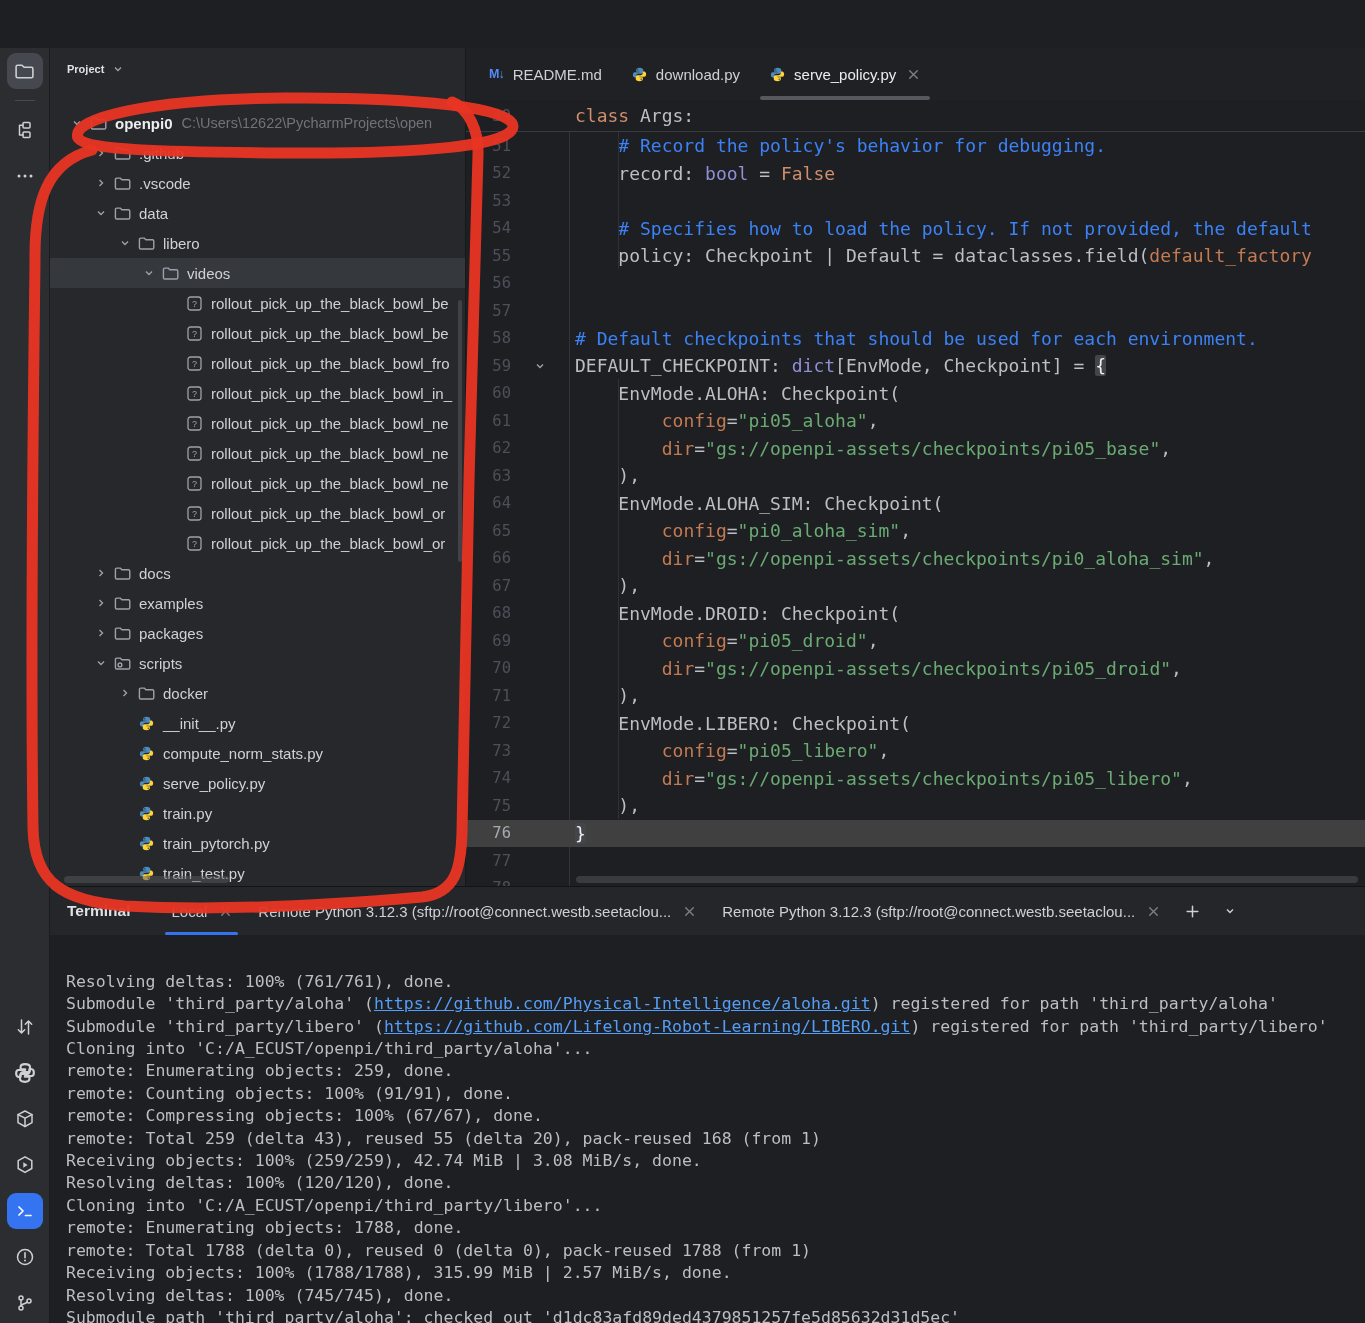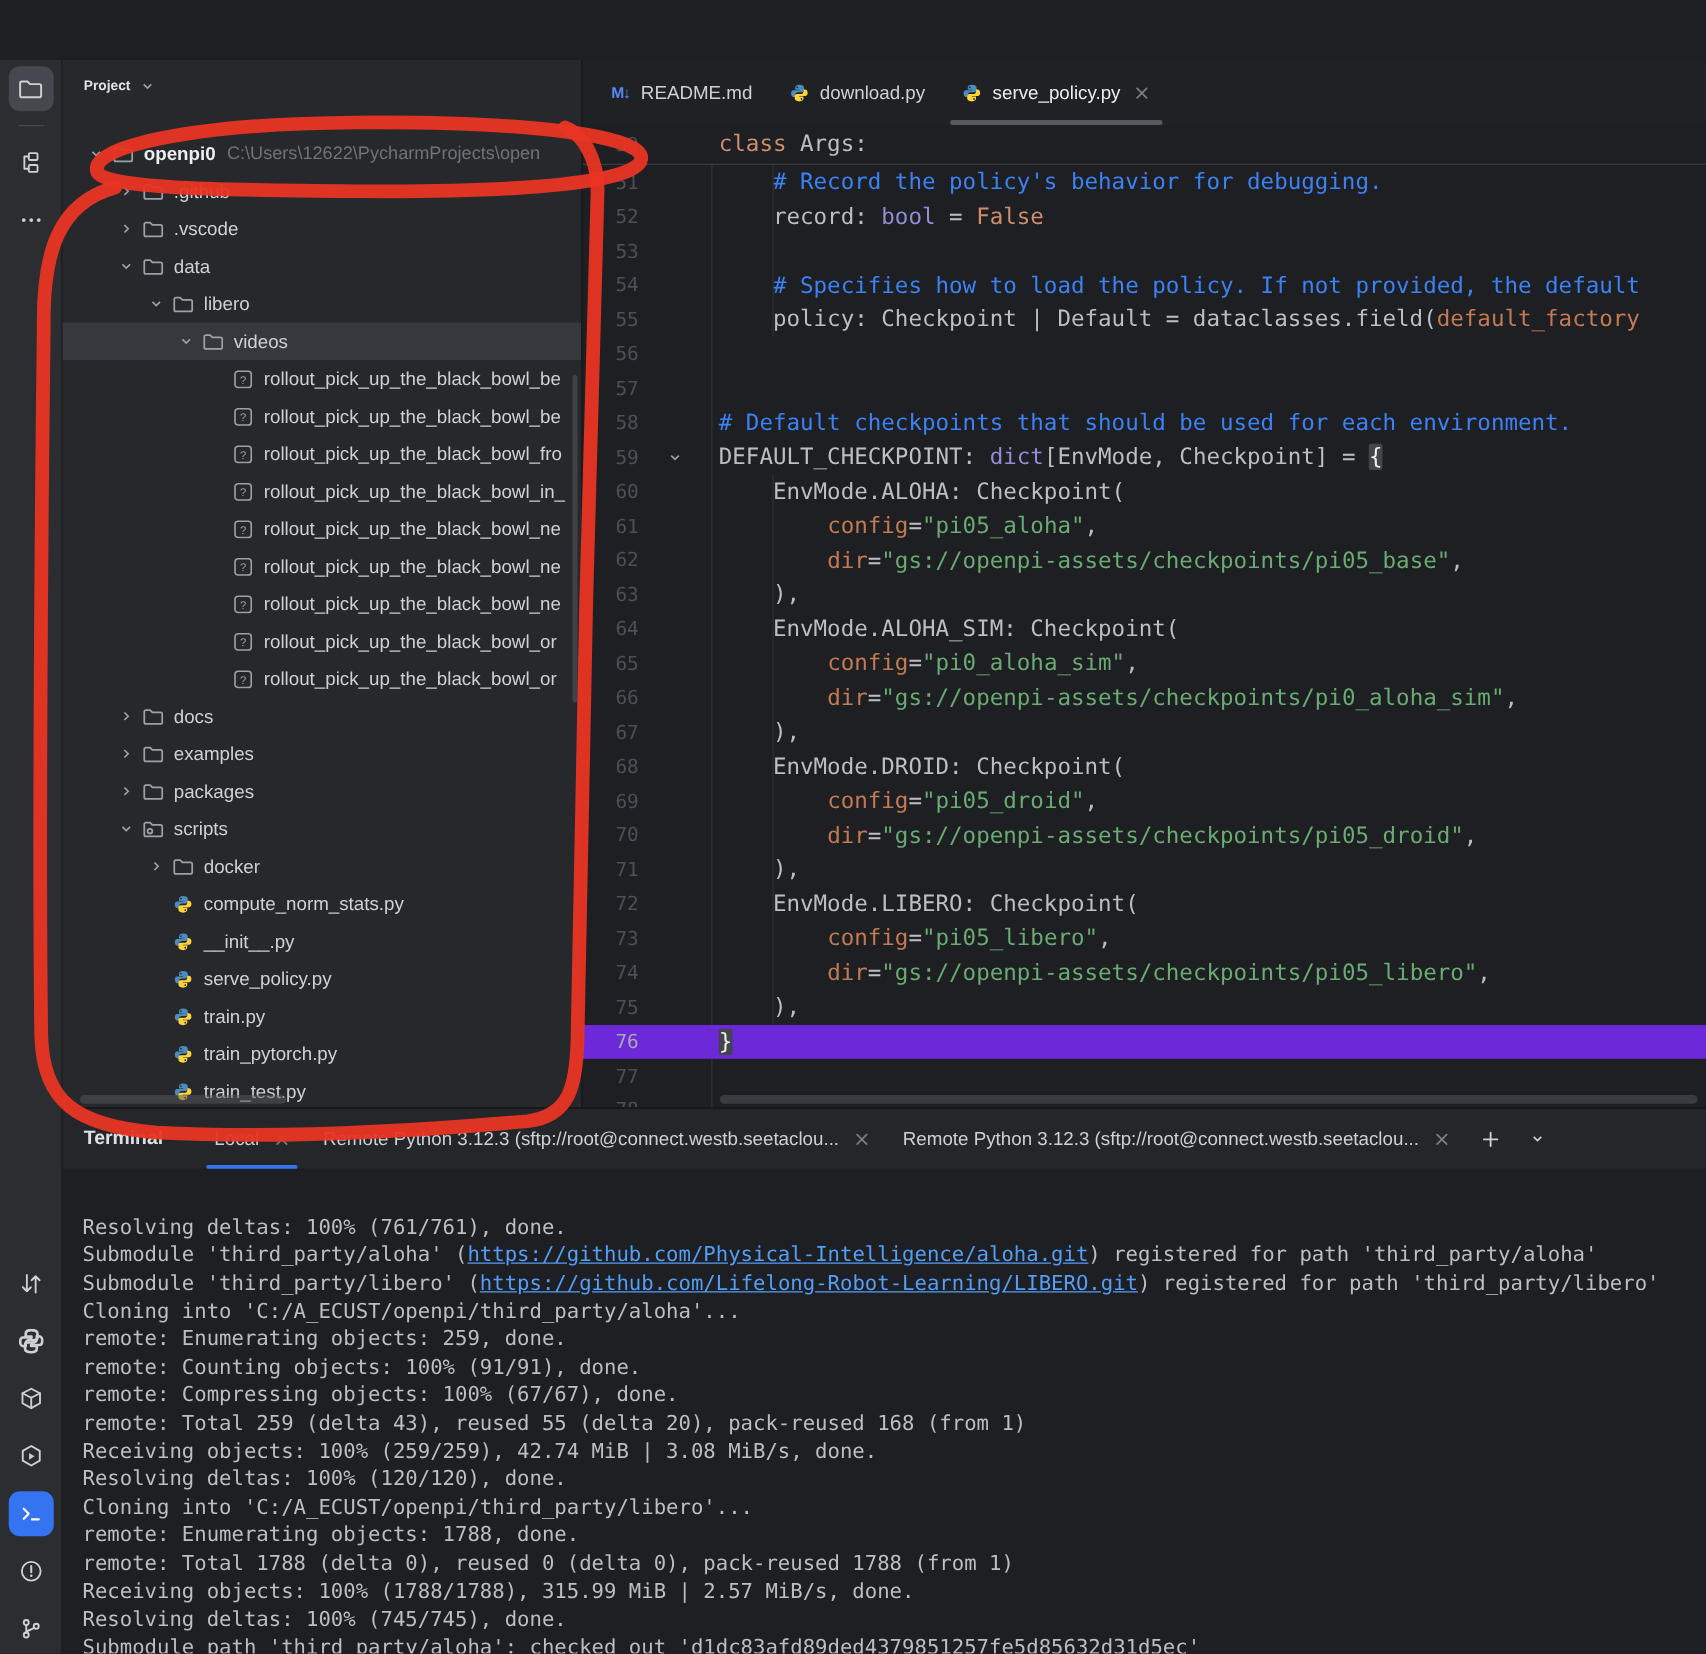--- a/index.html
+++ b/index.html
@@ -47,21 +47,21 @@
   .tab{display:flex;align-items:center;gap:9px;padding:0 15px;font-size:15px;color:#CED0D6;position:relative;cursor:default;}
   .tab.active{color:#ECEDEF;}
   .tab.active::after{content:'';position:absolute;left:5px;right:5px;bottom:0;height:4px;border-radius:2px;background:#55585E;}
   .md-icon{color:#548AF7;font-weight:bold;font-size:12.5px;letter-spacing:-1px;}
   .tab-close{color:#7A7E85;display:flex;margin-left:2px;}
   .code{position:absolute;top:52px;left:0;right:0;bottom:0;font-family:"DejaVu Sans Mono",monospace;font-size:18px;overflow:hidden;}
   .gutter-line{position:absolute;left:103px;top:0;bottom:0;width:1px;background:#313438;}
   .sticky{height:31px;display:flex;align-items:center;border-bottom:1px solid #393B40;position:relative;background:#1E1F22;white-space:pre;}
   .lines{position:absolute;top:32px;left:0;right:0;bottom:0;}
   .cl{height:27.5px;display:flex;align-items:center;white-space:pre;}
-  .cl.current{background:#6d28d9;}
+  .cl.current{background:#404040;}
   .ln{width:45px;flex:none;text-align:right;color:#4B5059;font-size:15.5px;}
   .cl.current .ln{color:#A8AAB0;}
   .fold{width:58px;flex:none;display:flex;justify-content:center;color:#9DA0A8;}
   .ct{padding-left:6px;}
   .tk-w{color:#BCBEC4}.tk-k{color:#CF8E6D}.tk-s{color:#6AAB73}.tk-c{color:#3b82f6}
   .tk-b{color:#8F8FD6}.tk-a{color:#C47A52}
   .tk-x{color:#ECEDEF;background:#43454A;border-radius:2px;}
   .iguide{position:absolute;width:1px;background:#2F3135;left:152px;}
   .escroll{position:absolute;bottom:3px;left:110px;right:7px;height:7px;border-radius:4px;background:#55585E;opacity:.5;}
   
@@ -465,31 +465,31 @@
           <span class="tlabel">docker</span>
         </div>
         <div class="tree-row" style="padding-left: 64px;">
           <span class="chev"></span>
           <span class="ticon">
             <svg width="15" height="15" viewBox="0 0 14 14">
               <path fill="#4B8BBE" d="M7 .8c-2.1 0-3.1.9-3.1 2.1v1.5h3.2v.5H2.4C1.1 4.9.8 6.4.8 7.4s.6 2.4 1.9 2.4h1.2V8.3c0-1.2 1-2 2.2-2h2.8c1 0 1.6-.7 1.6-1.6V2.9C10.5 1.7 9.2.8 7 .8zM5.4 2a.65.65 0 110 1.3.65.65 0 010-1.3z"></path>
               <path fill="#FFD43B" d="M7 13.2c2.1 0 3.1-.9 3.1-2.1V9.6H6.9v-.5h4.7c1.3 0 1.6-1.5 1.6-2.5s-.6-2.4-1.9-2.4h-1.2v1.5c0 1.2-1 2-2.2 2H5.1c-1 0-1.6.7-1.6 1.6v1.8c0 1.2 1.3 2.1 3.5 2.1zM8.6 12a.65.65 0 110-1.3.65.65 0 010 1.3z"></path>
             </svg>
           </span>
+          <span class="tlabel">__init__.py</span>
+        </div>
+        <div class="tree-row" style="padding-left: 64px;">
+          <span class="chev"></span>
+          <span class="ticon">
+            <svg width="15" height="15" viewBox="0 0 14 14">
+              <path fill="#4B8BBE" d="M7 .8c-2.1 0-3.1.9-3.1 2.1v1.5h3.2v.5H2.4C1.1 4.9.8 6.4.8 7.4s.6 2.4 1.9 2.4h1.2V8.3c0-1.2 1-2 2.2-2h2.8c1 0 1.6-.7 1.6-1.6V2.9C10.5 1.7 9.2.8 7 .8zM5.4 2a.65.65 0 110 1.3.65.65 0 010-1.3z"></path>
+              <path fill="#FFD43B" d="M7 13.2c2.1 0 3.1-.9 3.1-2.1V9.6H6.9v-.5h4.7c1.3 0 1.6-1.5 1.6-2.5s-.6-2.4-1.9-2.4h-1.2v1.5c0 1.2-1 2-2.2 2H5.1c-1 0-1.6.7-1.6 1.6v1.8c0 1.2 1.3 2.1 3.5 2.1zM8.6 12a.65.65 0 110-1.3.65.65 0 010 1.3z"></path>
+            </svg>
+          </span>
           <span class="tlabel">compute_norm_stats.py</span>
-        </div>
-        <div class="tree-row" style="padding-left: 64px;">
-          <span class="chev"></span>
-          <span class="ticon">
-            <svg width="15" height="15" viewBox="0 0 14 14">
-              <path fill="#4B8BBE" d="M7 .8c-2.1 0-3.1.9-3.1 2.1v1.5h3.2v.5H2.4C1.1 4.9.8 6.4.8 7.4s.6 2.4 1.9 2.4h1.2V8.3c0-1.2 1-2 2.2-2h2.8c1 0 1.6-.7 1.6-1.6V2.9C10.5 1.7 9.2.8 7 .8zM5.4 2a.65.65 0 110 1.3.65.65 0 010-1.3z"></path>
-              <path fill="#FFD43B" d="M7 13.2c2.1 0 3.1-.9 3.1-2.1V9.6H6.9v-.5h4.7c1.3 0 1.6-1.5 1.6-2.5s-.6-2.4-1.9-2.4h-1.2v1.5c0 1.2-1 2-2.2 2H5.1c-1 0-1.6.7-1.6 1.6v1.8c0 1.2 1.3 2.1 3.5 2.1zM8.6 12a.65.65 0 110-1.3.65.65 0 010 1.3z"></path>
-            </svg>
-          </span>
-          <span class="tlabel">__init__.py</span>
         </div>
         <div class="tree-row" style="padding-left: 64px;">
           <span class="chev"></span>
           <span class="ticon">
             <svg width="15" height="15" viewBox="0 0 14 14">
               <path fill="#4B8BBE" d="M7 .8c-2.1 0-3.1.9-3.1 2.1v1.5h3.2v.5H2.4C1.1 4.9.8 6.4.8 7.4s.6 2.4 1.9 2.4h1.2V8.3c0-1.2 1-2 2.2-2h2.8c1 0 1.6-.7 1.6-1.6V2.9C10.5 1.7 9.2.8 7 .8zM5.4 2a.65.65 0 110 1.3.65.65 0 010-1.3z"></path>
               <path fill="#FFD43B" d="M7 13.2c2.1 0 3.1-.9 3.1-2.1V9.6H6.9v-.5h4.7c1.3 0 1.6-1.5 1.6-2.5s-.6-2.4-1.9-2.4h-1.2v1.5c0 1.2-1 2-2.2 2H5.1c-1 0-1.6.7-1.6 1.6v1.8c0 1.2 1.3 2.1 3.5 2.1zM8.6 12a.65.65 0 110-1.3.65.65 0 010 1.3z"></path>
             </svg>
           </span>
           <span class="tlabel">serve_policy.py</span>

